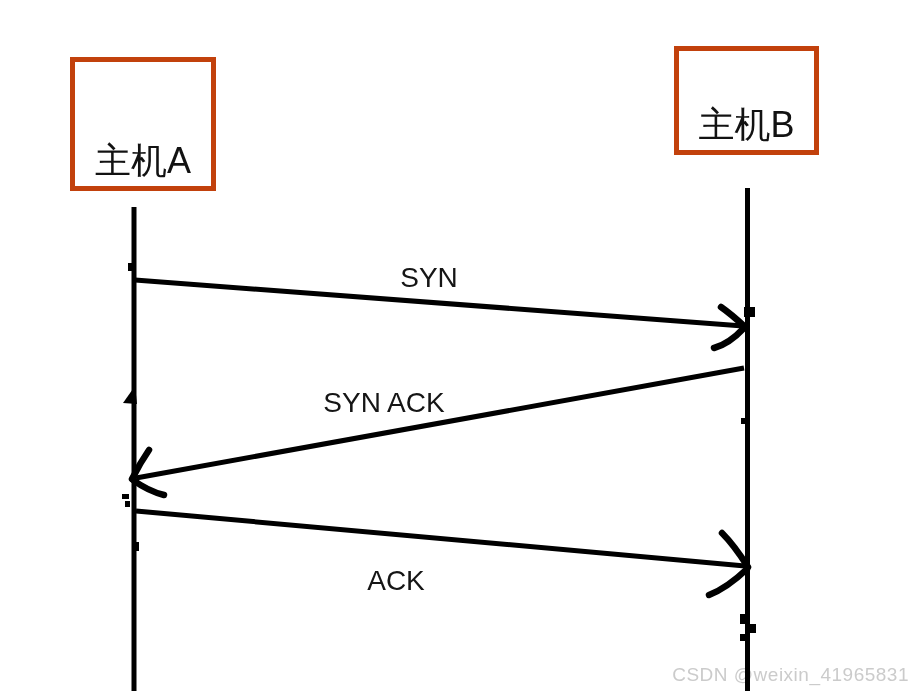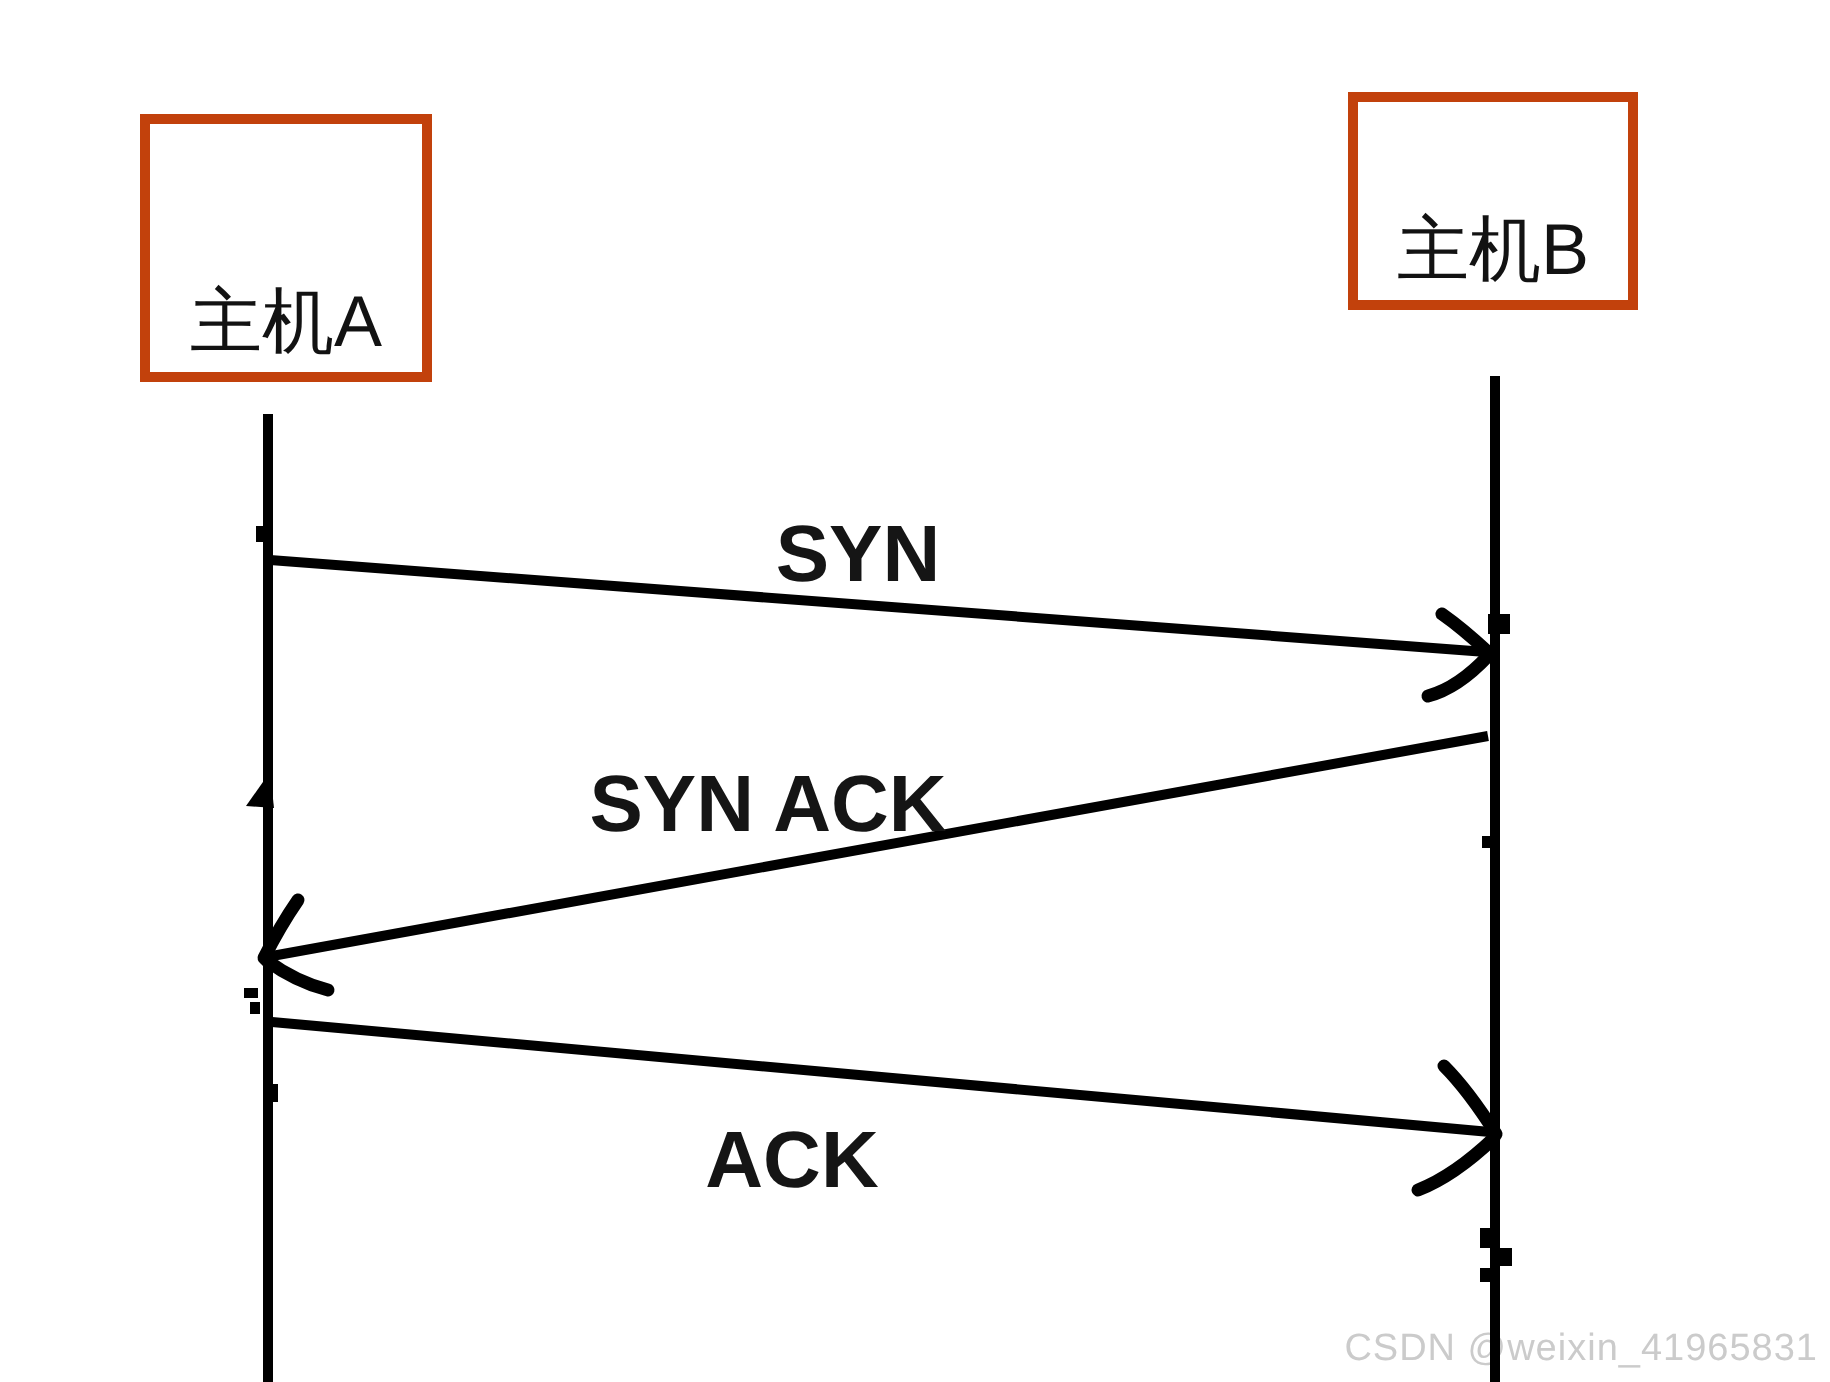--- a/index.html
+++ b/index.html
@@ -44,25 +44,24 @@
     z-index: 2;
   }
   .host-label {
     font-size: 36px;
     color: #121212;
     white-space: nowrap;
   }
   .msg-label {
     position: absolute;
     transform: translate(-50%, -50%);
-    font-size: 40px;
+    font-size: 28px;
     color: #151515;
     white-space: nowrap;
     z-index: 2;
-    font-weight: bold;
   }
   .watermark {
     position: absolute;
     right: 6px;
     top: 664px;
     font-size: 19px;
     color: #cbcbcb;
     letter-spacing: 0.5px;
     white-space: nowrap;
     z-index: 0;

